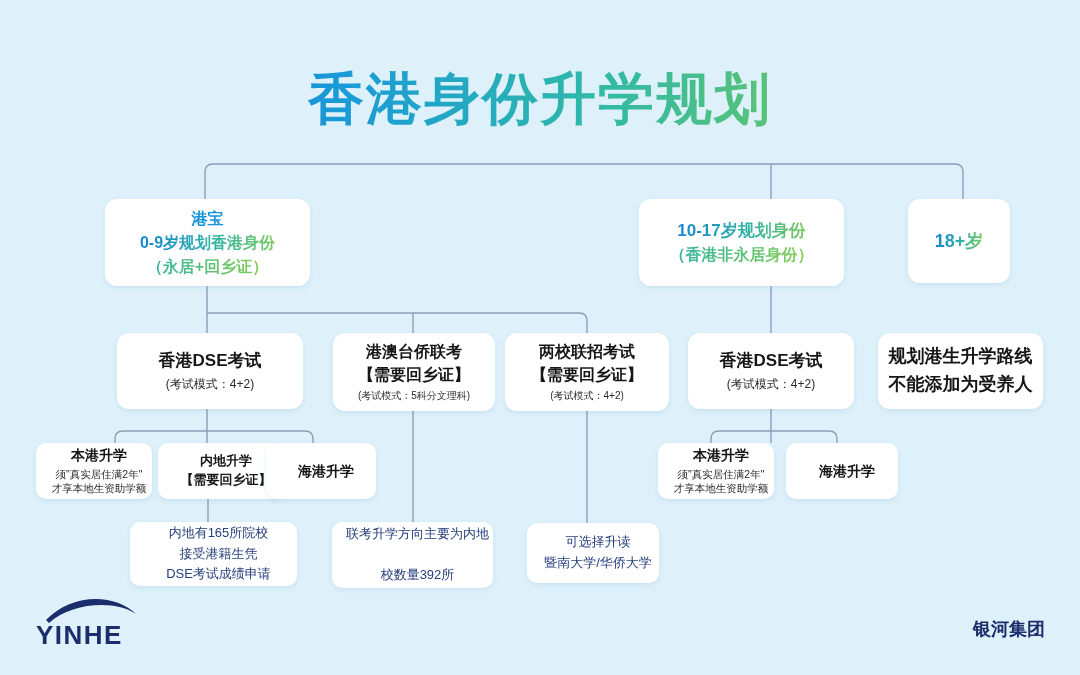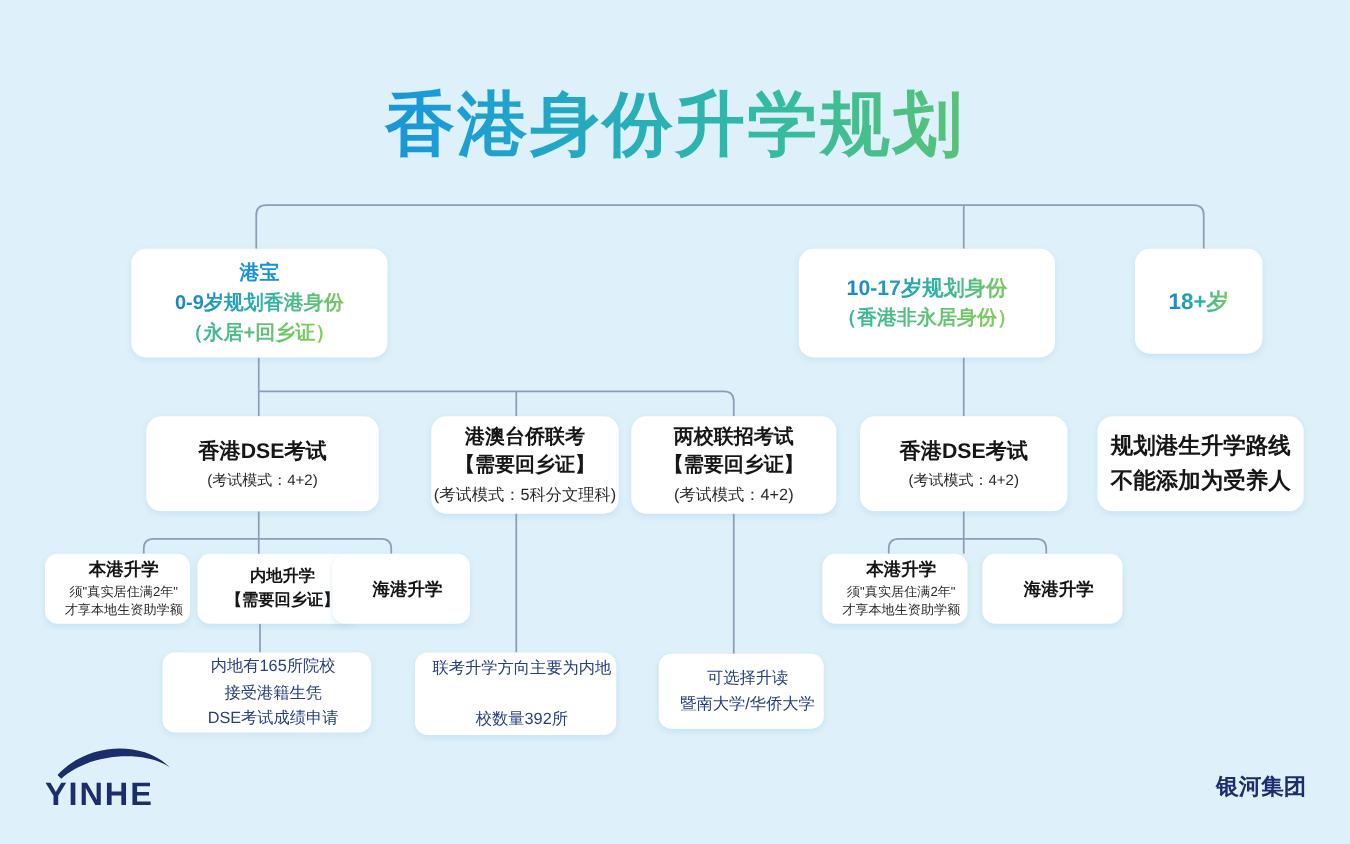--- a/index.html
+++ b/index.html
@@ -24,21 +24,21 @@
     position:absolute;background:#ffffff;border-radius:12px;
     display:flex;flex-direction:column;align-items:center;justify-content:center;
     text-align:center;box-shadow:0 2px 5px rgba(110,160,205,.18);
   }
   .node.small{border-radius:10px;padding-left:10px;}
   .t-big{font-size:16px;font-weight:800;line-height:1.5;}
   .t-solid-blue{color:#1794d9;}
   .t-r2{font-size:17px;font-weight:700;color:#161616;line-height:1.4;}
   .t-r2b{font-size:16px;font-weight:700;color:#161616;line-height:1.4;}
   .t-sub{font-size:12px;color:#2a2a2a;margin-top:4px;}
-  .t-sub2{font-size:13px;color:#2a2a2a;margin-top:3px;}
+  .t-sub2{font-size:10px;color:#2a2a2a;margin-top:3px;}
   .t-note-big{font-size:18px;font-weight:700;color:#161616;line-height:1.55;}
   .t-r3{font-size:14px;font-weight:700;color:#161616;line-height:1.35;}
   .t-r3b{font-size:13px;font-weight:700;color:#161616;line-height:1.45;}
   .t-r3sub{font-size:10.5px;color:#2a2a2a;line-height:1.35;margin-top:2px;}
   .t-r4{font-size:13px;font-weight:500;color:#27407c;line-height:1.6;}
   .footer-company{
     position:absolute;right:35px;top:617px;font-size:18px;font-weight:700;color:#1b2d6b;
   }
   .logo{position:absolute;left:36px;top:598px;}
 </style>
@@ -78,21 +78,21 @@
 
 <div class="node" style="left:908px;top:199px;width:102px;height:84px;">
   <div class="t-big grad g-bluegreen" style="font-size:18px;">18+岁</div>
 </div>
 
 <div class="node" style="left:117px;top:333px;width:186px;height:76px;">
   <div class="t-r2">香港DSE考试</div>
   <div class="t-sub">(考试模式：4+2)</div>
 </div>
 
-<div class="node" style="left:345px;top:333px;width:150px;height:78px;">
+<div class="node" style="left:333px;top:333px;width:162px;height:78px;">
   <div class="t-r2b">港澳台侨联考</div>
   <div class="t-r2b">【需要回乡证】</div>
   <div class="t-sub2">(考试模式：5科分文理科)</div>
 </div>
 
 <div class="node" style="left:505px;top:333px;width:164px;height:78px;">
   <div class="t-r2b">两校联招考试</div>
   <div class="t-r2b">【需要回乡证】</div>
   <div class="t-sub2">(考试模式：4+2)</div>
 </div>

